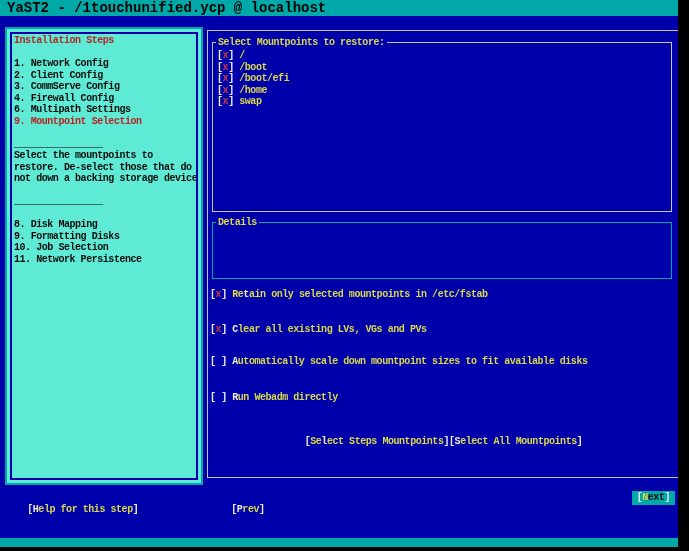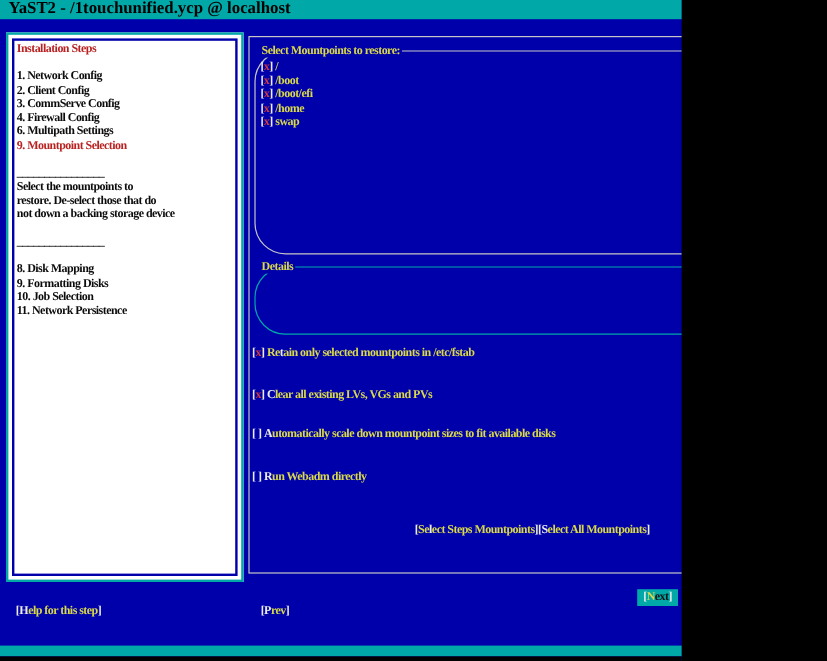--- a/index.html
+++ b/index.html
@@ -1,30 +1,30 @@
 <!DOCTYPE html>
 <html><head>
 <meta charset="utf-8">
 <style>
   html,body{margin:0;padding:0;background:#000;}
-  .screen{position:relative;width:568px;height:551px;background:#0000aa;overflow:hidden;
-          font-family:Liberation Serif, serif;font-weight:bold;font-size:10px;letter-spacing:-0.45px;}
+  .screen{position:relative;width:678px;height:551px;background:#0000aa;overflow:hidden;
+          font-family:Liberation Mono, monospace;font-weight:bold;font-size:10px;letter-spacing:-0.45px;}
   .titlebar{position:absolute;left:0;top:0;width:689px;height:16px;background:#00a8a8;color:#000;
             font-size:14px;line-height:16px;letter-spacing:0;padding-left:7px;box-sizing:border-box;}
   
-  .left-panel{position:absolute;left:5px;top:27px;width:198px;height:458px;background:#ffffff;
+  .left-panel{position:absolute;left:5px;top:27px;width:198px;height:458px;background:#5eead4;
               border:2px solid #00a8a8;box-sizing:border-box;}
   .left-inner{position:absolute;left:3px;top:3px;right:3px;bottom:3px;border:2px solid #0000aa;
               padding:1px 2px;overflow:hidden;}
   .pline{height:11.5px;line-height:11.5px;white-space:pre;color:#0c0c0c;}
   .pline.red{color:#b92222;}
   
   .right-panel{position:absolute;left:207px;top:30px;width:473px;height:448px;
                border:1px solid #c6c6c6;box-sizing:border-box;}
-  .group-box{position:absolute;box-sizing:border-box;border-radius:26px;}
+  .group-box{position:absolute;box-sizing:border-box;}
   #mountpoint-box{left:4px;top:11px;width:460px;height:170px;border:1px solid #c6c6c6;}
   #details-box{left:4px;top:191px;width:460px;height:57px;border:1px solid #00a8a8;}
   .box-title{position:absolute;top:-6px;left:3px;background:#0000aa;color:#d9d94a;
              line-height:11px;padding:0 2px;white-space:pre;}
   #mountpoint-list{position:absolute;left:4px;top:7px;}
   .mp-row{height:11.5px;line-height:11.5px;white-space:pre;}
   .opt-row{position:absolute;left:2px;height:11px;line-height:11px;white-space:pre;}
   #options-container .opt-row:nth-of-type(1){top:258px;}
   #options-container .opt-row:nth-of-type(2){top:293px;}
   #options-container .opt-row:nth-of-type(3){top:325px;}

